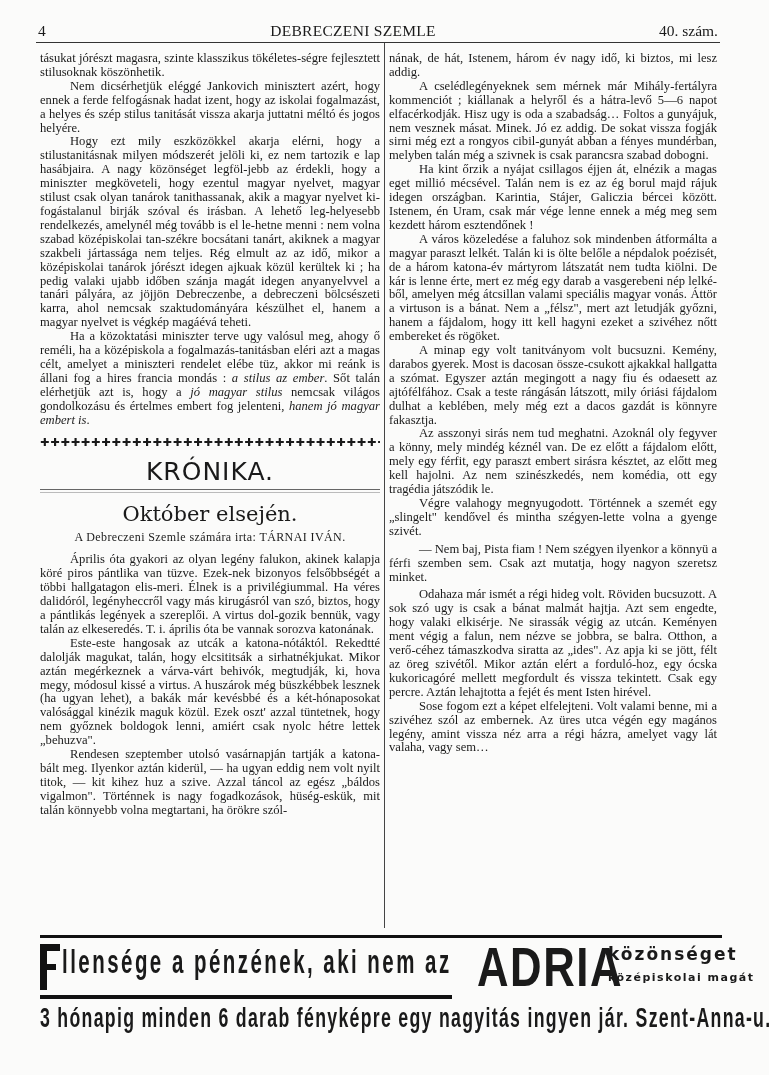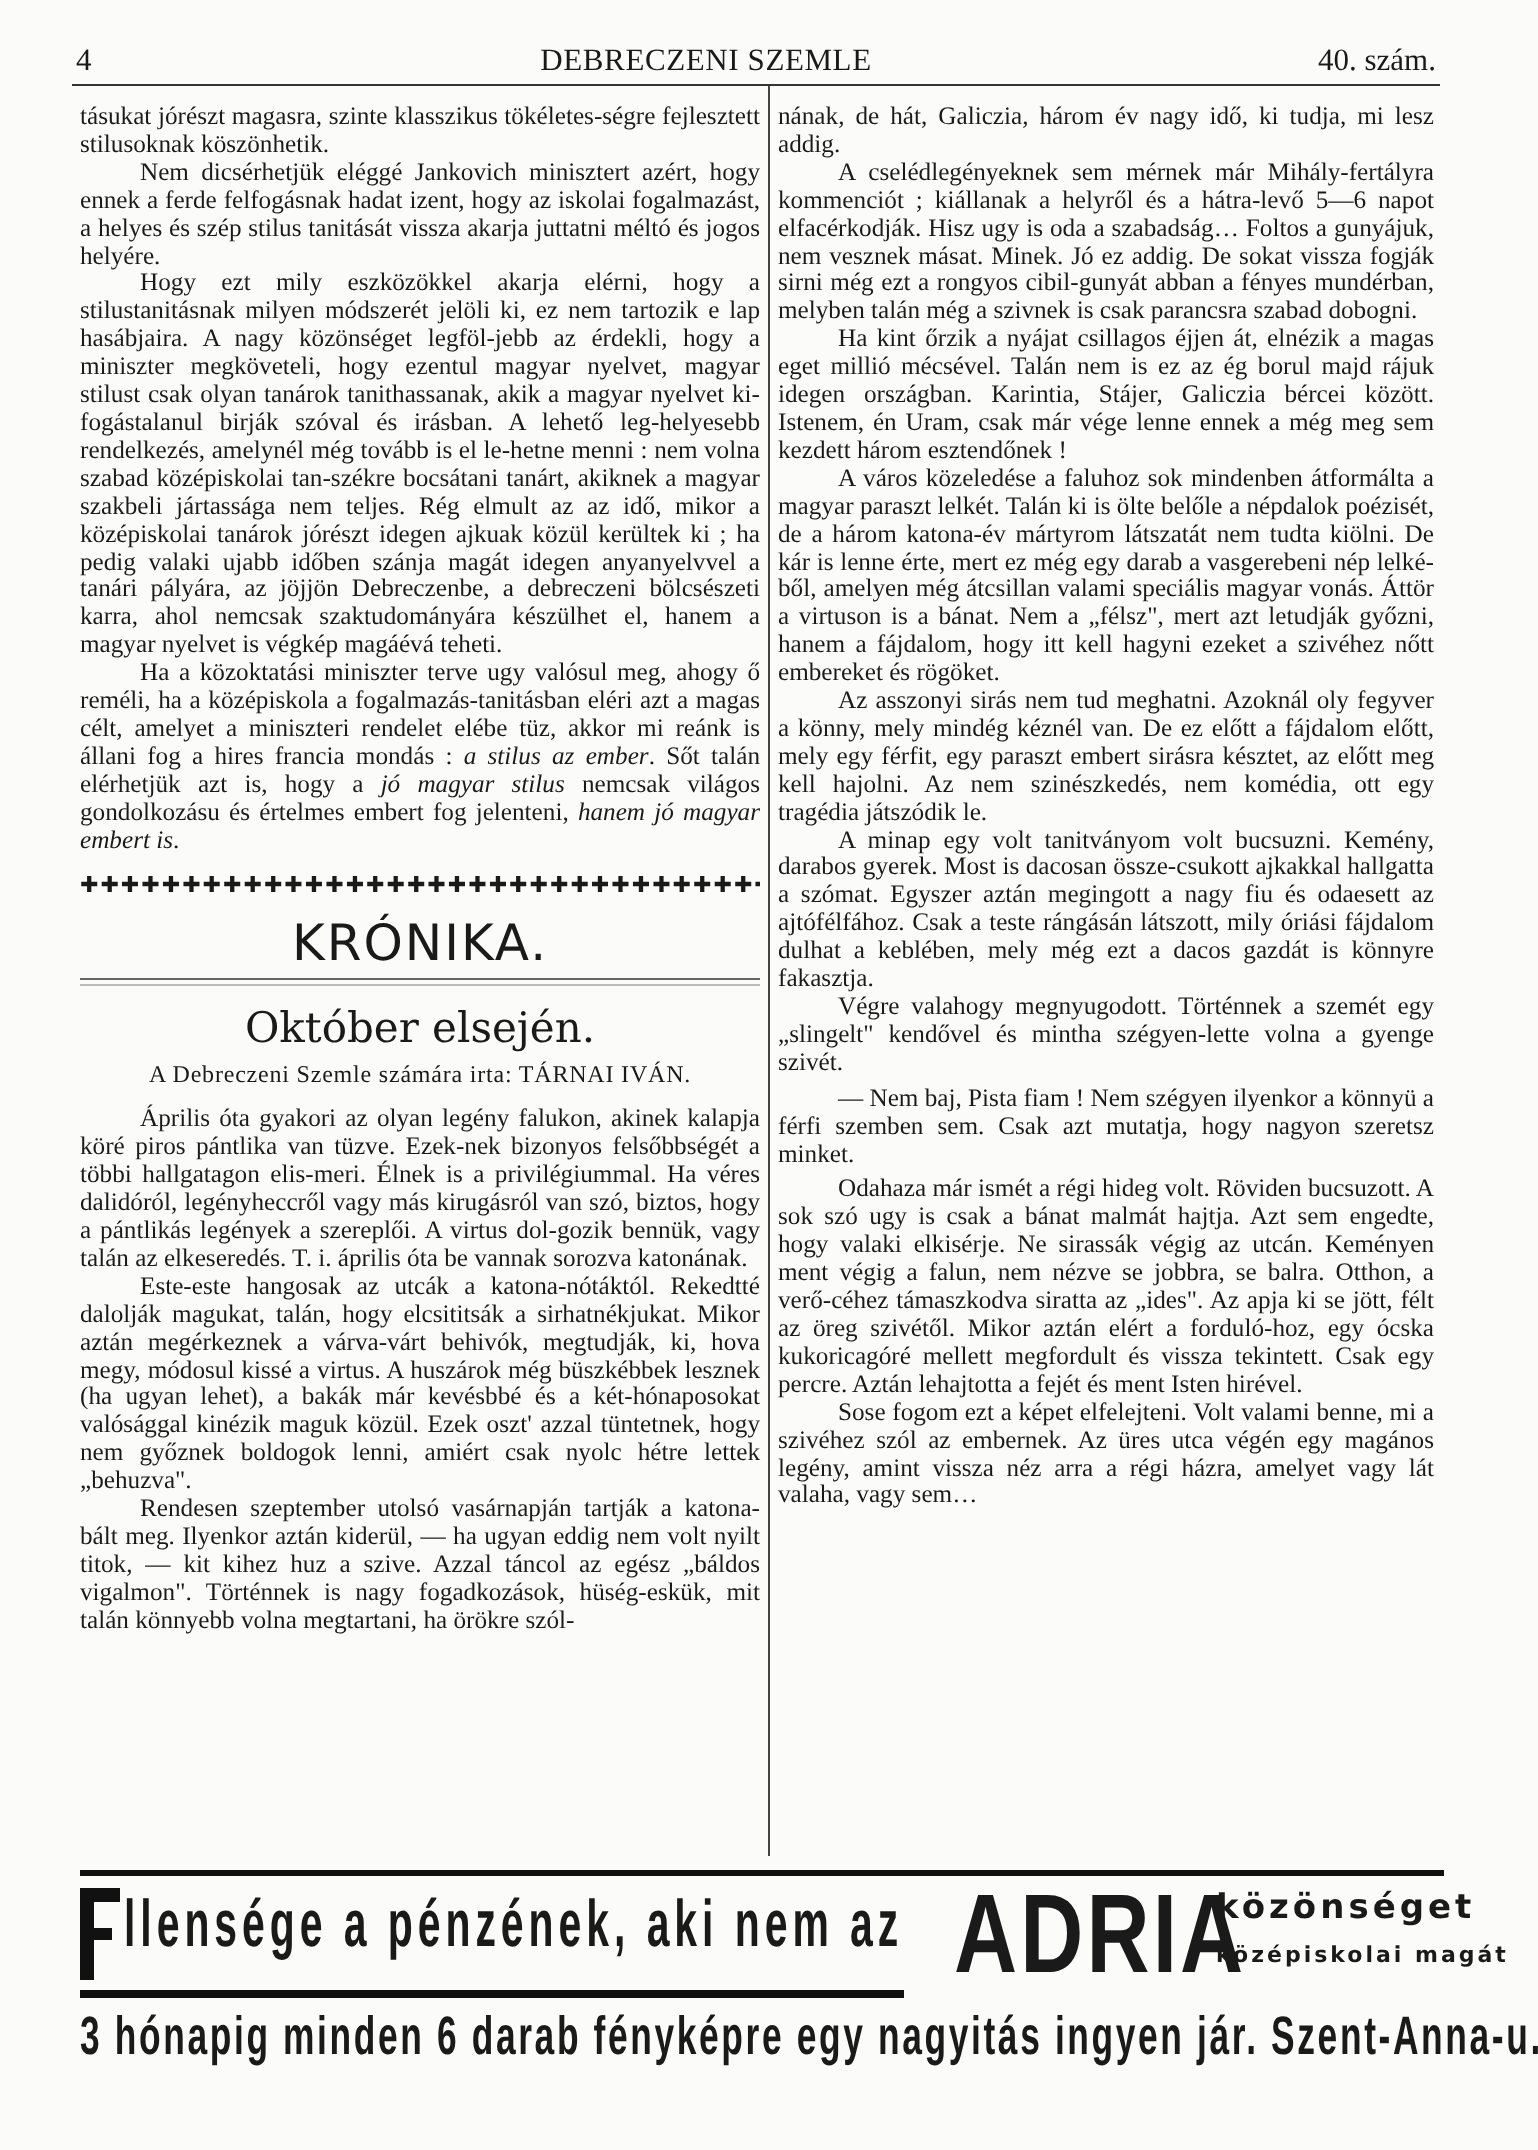--- a/index.html
+++ b/index.html
@@ -109,26 +109,26 @@
     <div class="section-rule"></div>
     <div class="article-title">Október elsején.</div>
     <div class="byline">A Debreczeni Szemle számára irta: TÁRNAI IVÁN.</div>
 
     <p>Április óta gyakori az olyan legény falukon, akinek kalapja köré piros pántlika van tüzve. Ezek-nek bizonyos felsőbbségét a többi hallgatagon elis-meri. Élnek is a privilégiummal. Ha véres dalidóról, legényheccről vagy más kirugásról van szó, biztos, hogy a pántlikás legények a szereplői. A virtus dol-gozik bennük, vagy talán az elkeseredés. T. i. április óta be vannak sorozva katonának.</p>
     <p>Este-este hangosak az utcák a katona-nótáktól. Rekedtté dalolják magukat, talán, hogy elcsititsák a sirhatnékjukat. Mikor aztán megérkeznek a várva-várt behivók, megtudják, ki, hova megy, módosul kissé a virtus. A huszárok még büszkébbek lesznek (ha ugyan lehet), a bakák már kevésbbé és a két-hónaposokat valósággal kinézik maguk közül. Ezek oszt' azzal tüntetnek, hogy nem győznek boldogok lenni, amiért csak nyolc hétre lettek „behuzva".</p>
     <p>Rendesen szeptember utolsó vasárnapján tartják a katona-bált meg. Ilyenkor aztán kiderül, — ha ugyan eddig nem volt nyilt titok, — kit kihez huz a szive. Azzal táncol az egész „báldos vigalmon". Történnek is nagy fogadkozások, hüség-eskük, mit talán könnyebb volna megtartani, ha örökre szól-</p>
   </div>
 
   <div class="col right">
-    <p class="noind">nának, de hát, Galiczia, három év nagy idő, ki tudja, mi lesz addig.</p>
+    <p class="noind">nának, de hát, Istenem, három év nagy idő, ki biztos, mi lesz addig.</p>
     <p>A cselédlegényeknek sem mérnek már Mihály-fertályra kommenciót ; kiállanak a helyről és a hátra-levő 5—6 napot elfacérkodják. Hisz ugy is oda a szabadság… Foltos a gunyájuk, nem vesznek másat. Minek. Jó ez addig. De sokat vissza fogják sirni még ezt a rongyos cibil-gunyát abban a fényes mundérban, melyben talán még a szivnek is csak parancsra szabad dobogni.</p>
     <p>Ha kint őrzik a nyájat csillagos éjjen át, elnézik a magas eget millió mécsével. Talán nem is ez az ég borul majd rájuk idegen országban. Karintia, Stájer, Galiczia bércei között. Istenem, én Uram, csak már vége lenne ennek a még meg sem kezdett három esztendőnek !</p>
     <p>A város közeledése a faluhoz sok mindenben átformálta a magyar paraszt lelkét. Talán ki is ölte belőle a népdalok poézisét, de a három katona-év mártyrom látszatát nem tudta kiölni. De kár is lenne érte, mert ez még egy darab a vasgerebeni nép lelké-ből, amelyen még átcsillan valami speciális magyar vonás. Áttör a virtuson is a bánat. Nem a „félsz", mert azt letudják győzni, hanem a fájdalom, hogy itt kell hagyni ezeket a szivéhez nőtt embereket és rögöket.</p>
+    <p>A minap egy volt tanitványom volt bucsuzni. Kemény, darabos gyerek. Most is dacosan össze-csukott ajkakkal hallgatta a szómat. Egyszer aztán megingott a nagy fiu és odaesett az ajtófélfához. Csak a teste rángásán látszott, mily óriási fájdalom dulhat a keblében, mely még ezt a dacos gazdát is könnyre fakasztja.</p>
     <p>Az asszonyi sirás nem tud meghatni. Azoknál oly fegyver a könny, mely mindég kéznél van. De ez előtt a fájdalom előtt, mely egy férfit, egy paraszt embert sirásra késztet, az előtt meg kell hajolni. Az nem szinészkedés, nem komédia, ott egy tragédia játszódik le.</p>
-    <p>A minap egy volt tanitványom volt bucsuzni. Kemény, darabos gyerek. Most is dacosan össze-csukott ajkakkal hallgatta a szómat. Egyszer aztán megingott a nagy fiu és odaesett az ajtófélfához. Csak a teste rángásán látszott, mily óriási fájdalom dulhat a keblében, mely még ezt a dacos gazdát is könnyre fakasztja.</p>
     <p>Végre valahogy megnyugodott. Történnek a szemét egy „slingelt" kendővel és mintha szégyen-lette volna a gyenge szivét.</p>
     <p class="gap">— Nem baj, Pista fiam ! Nem szégyen ilyenkor a könnyü a férfi szemben sem. Csak azt mutatja, hogy nagyon szeretsz minket.</p>
     <p class="gap">Odahaza már ismét a régi hideg volt. Röviden bucsuzott. A sok szó ugy is csak a bánat malmát hajtja. Azt sem engedte, hogy valaki elkisérje. Ne sirassák végig az utcán. Keményen ment végig a falun, nem nézve se jobbra, se balra. Otthon, a verő-céhez támaszkodva siratta az „ides". Az apja ki se jött, félt az öreg szivétől. Mikor aztán elért a forduló-hoz, egy ócska kukoricagóré mellett megfordult és vissza tekintett. Csak egy percre. Aztán lehajtotta a fejét és ment Isten hirével.</p>
     <p>Sose fogom ezt a képet elfelejteni. Volt valami benne, mi a szivéhez szól az embernek. Az üres utca végén egy magános legény, amint vissza néz arra a régi házra, amelyet vagy lát valaha, vagy sem…</p>
   </div>
 
   <div class="ad-top-rule"></div>
   <div class="ad-line1">
     <div class="ad-drop"></div>
     <span class="ad-slogan">llensége a pénzének, aki nem az</span>

